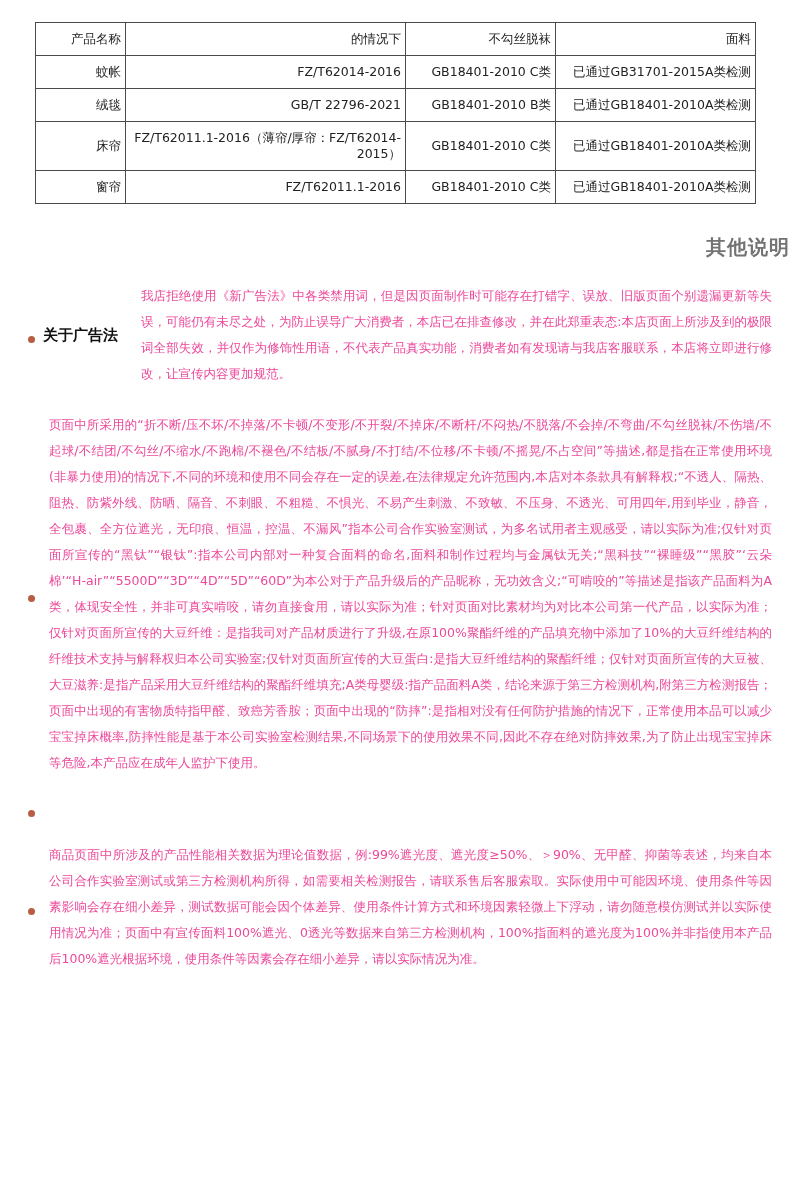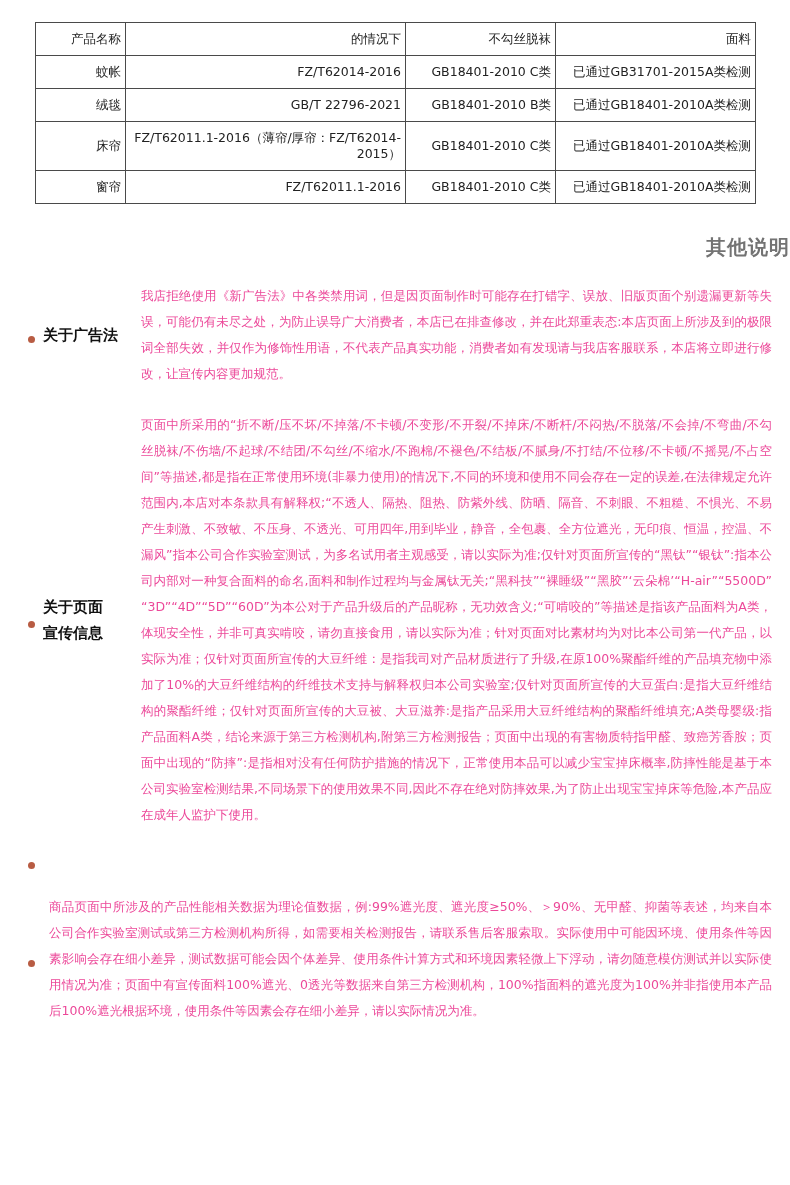--- a/index.html
+++ b/index.html
@@ -105,21 +105,20 @@
   <div class="sections" id="sections">
       <div class="section">
         <span class="bullet" style="background: rgb(184, 92, 67);"></span>
         <div class="note-label">关于广告法</div>
         <div class="note-body">
           <p>我店拒绝使用《新广告法》中各类禁用词，但是因页面制作时可能存在打错字、误放、旧版页面个别遗漏更新等失误，可能仍有未尽之处，为防止误导广大消费者，本店已在排查修改，并在此郑重表态:本店页面上所涉及到的极限词全部失效，并仅作为修饰性用语，不代表产品真实功能，消费者如有发现请与我店客服联系，本店将立即进行修改，让宣传内容更加规范。</p>
         </div>
       </div>
       <div class="section">
         <span class="bullet" style="background: rgb(184, 92, 67);"></span>
-        <div class="note-label">关于页面<br>宣传信息</div>
         <div class="note-body">
           <p>页面中所采用的“折不断/压不坏/不掉落/不卡顿/不变形/不开裂/不掉床/不断杆/不闷热/不脱落/不会掉/不弯曲/不勾丝脱袜/不伤墙/不起球/不结团/不勾丝/不缩水/不跑棉/不褪色/不结板/不腻身/不打结/不位移/不卡顿/不摇晃/不占空间”等描述,都是指在正常使用环境(非暴力使用)的情况下,不同的环境和使用不同会存在一定的误差,在法律规定允许范围内,本店对本条款具有解释权;“不透人、隔热、阻热、防紫外线、防晒、隔音、不刺眼、不粗糙、不惧光、不易产生刺激、不致敏、不压身、不透光、可用四年,用到毕业，静音，全包裹、全方位遮光，无印痕、恒温，控温、不漏风”指本公司合作实验室测试，为多名试用者主观感受，请以实际为准;仅针对页面所宣传的“黑钛”“银钛”:指本公司内部对一种复合面料的命名,面料和制作过程均与金属钛无关;“黑科技”“裸睡级”“黑胶”‘云朵棉’“H-air”“5500D”“3D”“4D”“5D”“60D”为本公对于产品升级后的产品昵称，无功效含义;“可啃咬的”等描述是指该产品面料为A类，体现安全性，并非可真实啃咬，请勿直接食用，请以实际为准；针对页面对比素材均为对比本公司第一代产品，以实际为准；仅针对页面所宣传的大豆纤维：是指我司对产品材质进行了升级,在原100%聚酯纤维的产品填充物中添加了10%的大豆纤维结构的纤维技术支持与解释权归本公司实验室;仅针对页面所宣传的大豆蛋白:是指大豆纤维结构的聚酯纤维；仅针对页面所宣传的大豆被、大豆滋养:是指产品采用大豆纤维结构的聚酯纤维填充;A类母婴级:指产品面料A类，结论来源于第三方检测机构,附第三方检测报告；页面中出现的有害物质特指甲醛、致癌芳香胺；页面中出现的“防摔”:是指相对没有任何防护措施的情况下，正常使用本品可以减少宝宝掉床概率,防摔性能是基于本公司实验室检测结果,不同场景下的使用效果不同,因此不存在绝对防摔效果,为了防止出现宝宝掉床等危险,本产品应在成年人监护下使用。</p>
         </div>
       </div>
       <div class="section">
         <span class="bullet" style="background: rgb(184, 92, 67);"></span>
       </div>
       <div class="section">
         <span class="bullet" style="background: rgb(184, 92, 67);"></span>
         <div class="note-body">

